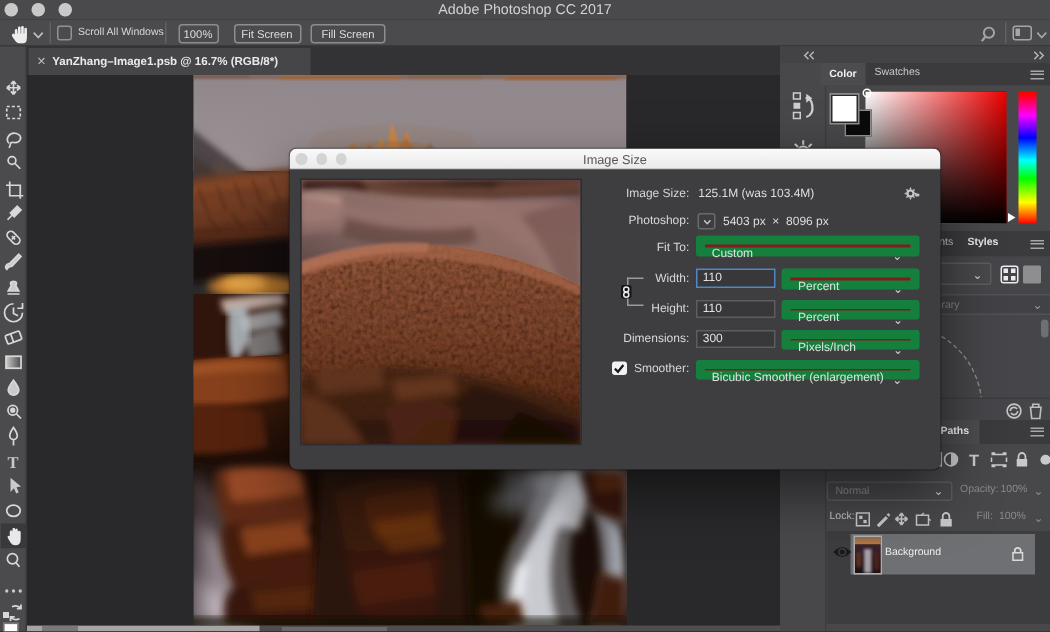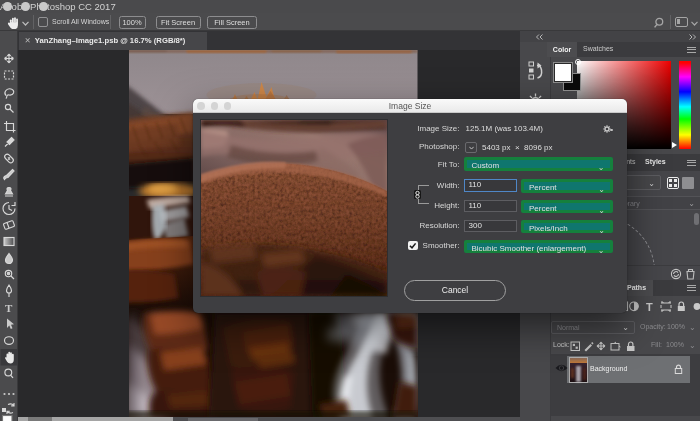--- a/index.html
+++ b/index.html
@@ -1,19 +1,19 @@
 <!DOCTYPE html>
 <html><head><meta charset="utf-8">
 <style>
 *{margin:0;padding:0;box-sizing:border-box}
 html,body{width:700px;height:421px;overflow:hidden}
 body{font-family:"Liberation Sans",sans-serif;background:#29292b;position:relative}
 .abs{position:absolute}
 
-#titlebar{left:0;top:0;width:700px;height:13px;background:#4a4a4c;color:#d2d2d2;font-size:9.5px;line-height:13.5px}
+#titlebar{left:0;top:0;width:700px;height:13px;background:#4a4a4c;color:#d2d2d2;font-size:9.5px;text-align:center;line-height:13.5px}
 .tl{position:absolute;top:2.2px;width:8.6px;height:8.6px;border-radius:50%;background:#c9c9c9}
 #optbar{left:0;top:13px;width:700px;height:18px;background:#4b4b4d;border-bottom:1px solid #39393b;color:#d6d6d6;font-size:7px}
 .vsep{position:absolute;top:2px;width:1px;height:14px;background:#626264}
 .optbtn{position:absolute;top:2.5px;height:13px;border:1px solid #8d8d8f;border-radius:2.5px;color:#dedede;font-size:7.5px;text-align:center;line-height:12px}
 
 #toolbar{left:0;top:31px;width:18px;height:390px;background:#4b4b4d;border-right:1px solid #39393b}
 
 #tabbar{left:18px;top:31px;width:502px;height:19px;background:#333336}
 #tab{position:absolute;left:0.5px;top:0.5px;width:188px;height:18.5px;background:#464649;color:#eaeaea;font-size:7.7px;font-weight:bold;line-height:18px}
 
@@ -26,21 +26,21 @@
 .pmenu div{height:1px;background:#a8a8a8;margin-bottom:1.3px}
 .graytext{color:#8b8b8e}
 .lsel{background:#48484b;border:1px solid #5d5d61;border-radius:2px;color:#8f8f93;font-size:7px}
 
 #dialog{left:193px;top:99px;width:434px;height:214px;border-radius:5px;box-shadow:0 14px 38px rgba(0,0,0,.55),0 0 1px rgba(0,0,0,.6);background:#3e3e41;font-size:8px}
 #dtitle{position:absolute;left:0;top:0;width:434px;height:14px;border-radius:5px 5px 0 0;background:linear-gradient(#fafafa,#eaeaea);color:#555;font-size:8.5px;text-align:center;line-height:14.5px;border-bottom:1px solid #c9c9c9}
 .dtl{position:absolute;top:3.2px;width:7.6px;height:7.6px;border-radius:50%;background:#d4d4d4}
 .dlabel{position:absolute;color:#d8d8d8;font-size:8px;text-align:right;right:167.5px;white-space:nowrap}
 .dval{position:absolute;color:#dedede;font-size:8px;white-space:nowrap}
 .dinput{position:absolute;left:270.5px;width:53px;height:12.5px;background:#38383b;border:1px solid #5d5d61;color:#e3e3e3;font-size:8px;line-height:10px;padding-left:4px}
-.dselect{position:absolute;background:#0f766e;border:3px solid #15803d;border-radius:2px;color:#e0e0e0;font-size:8px;line-height:11.5px;padding-left:5px}
+.dselect{position:absolute;background:#7f1d1d;border:6px solid #15803d;border-radius:2px;color:#e0e0e0;font-size:8px;line-height:11.5px;padding-left:5px}
 .darrow{position:absolute;right:5px;top:2px;color:#cfcfcf;font-size:8px}
 .dbtn{position:absolute;top:181px;height:20.5px;background:#3e3e41;border:1px solid #a0a0a0;border-radius:10.5px;color:#ededed;font-size:8.5px;text-align:center;line-height:19.5px}
 </style></head>
 <body>
 
 <div class="abs" id="titlebar">Adobe Photoshop CC 2017
   <div class="tl" style="left:3.3px"></div>
   <div class="tl" style="left:21.3px"></div>
   <div class="tl" style="left:39.3px"></div>
 </div>
@@ -572,24 +572,23 @@
     </svg>
 
   <div class="dlabel" style="top:82px">Width:</div>
   <div class="dinput" style="top:80px;border:1.5px solid #4f87c7">110</div>
   <div class="dselect" style="left:328px;top:80px;width:92px;height:13.5px">Percent<span class="darrow">⌄</span></div>
 
   <div class="dlabel" style="top:102px">Height:</div>
   <div class="dinput" style="top:100.5px">110</div>
   <div class="dselect" style="left:328px;top:100.5px;width:92px;height:13.5px">Percent<span class="darrow">⌄</span></div>
 
-  <div class="dlabel" style="top:122px">Resolution:</div>
+  <div class="dlabel" style="top:122px">Dimensions:</div>
   <div class="dinput" style="top:120.5px">300</div>
   <div class="dselect" style="left:328px;top:120.5px;width:92px;height:13.5px">Pixels/Inch<span class="darrow">⌄</span></div>
 
   <div class="abs" style="left:215px;top:141.5px;width:9.5px;height:9.5px;background:#f2f2f2;border-radius:2px"><svg width="9.5" height="9.5" viewBox="0 0 10 10">
         <path d="M2 5 L4.2 7.2 L8 2.5" fill="none" stroke="#1a1a1a" stroke-width="1.6"></path>
       </svg></div>
   <div class="dlabel" style="top:142px">Smoother:</div>
   <div class="dselect" style="left:270.5px;top:140.5px;width:149px;height:13.5px">Bicubic Smoother (enlargement)<span class="darrow">⌄</span></div>
 
-  <div class="dbtn" style="left:211px;width:102px">Cancel</div>
 </div>
 
 </body></html>

